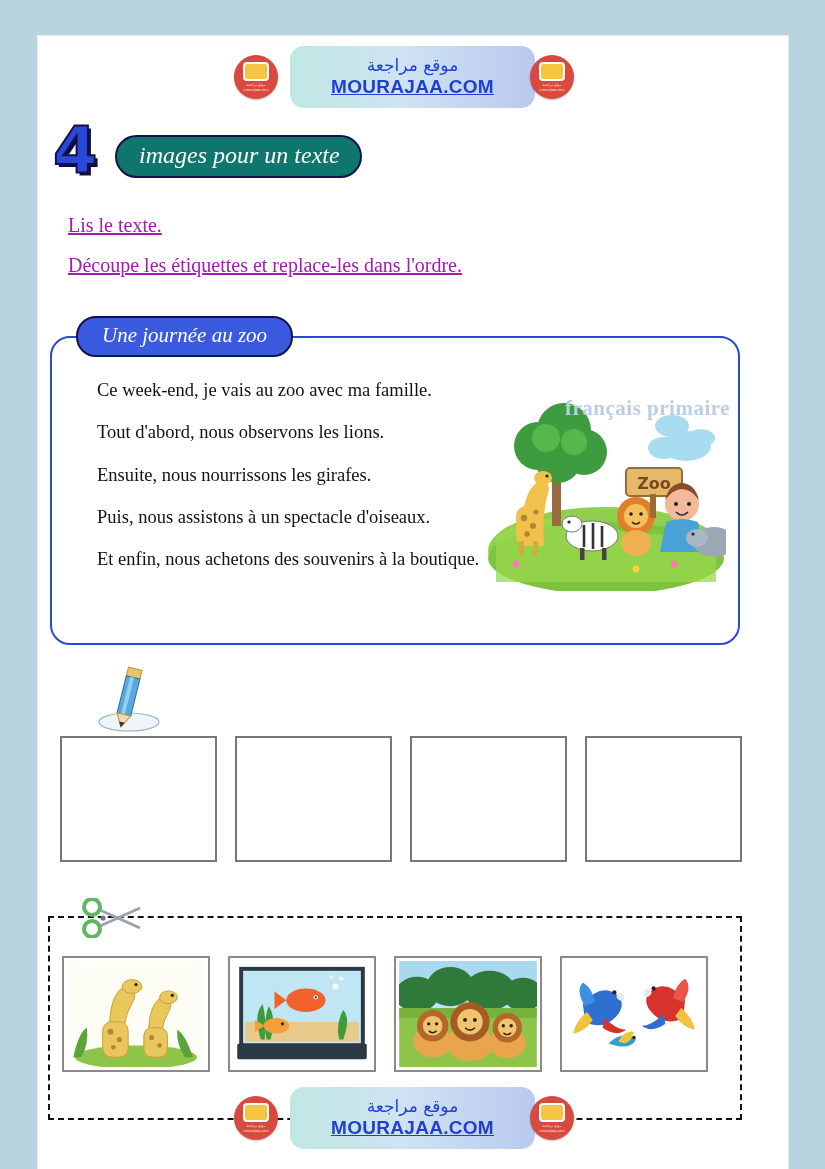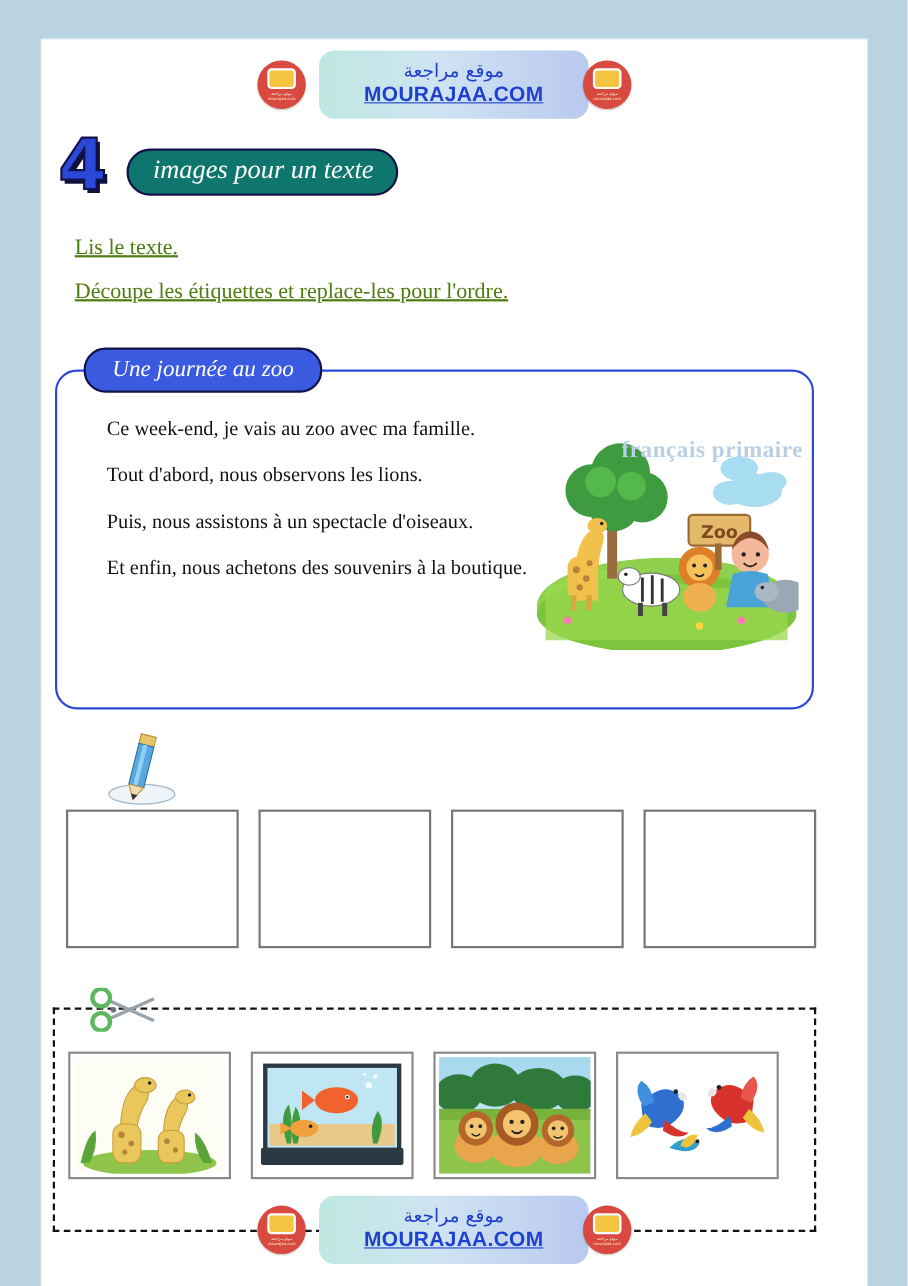--- a/index.html
+++ b/index.html
@@ -125,21 +125,21 @@
 
   
   .instructions {
     position: absolute;
     left: 30px;
     top: 178px;
     width: 660px;
   }
   .instruction {
     font-size: 20px;
-    color: #4d7c0f;
+    color: #a21caf;
     text-decoration: underline;
     margin-bottom: 17px;
     display: block;
   }
 
   
   .text-card {
     position: absolute;
     left: 12px;
     top: 300px;
@@ -276,31 +276,32 @@
 mourajaa.com</div>
   </div>
 
   <div class="title-row">
     <div class="big-four">4</div>
     <div class="title-pill">images pour un texte</div>
   </div>
 
   <div class="instructions">
     <span class="instruction">Lis le texte.</span>
-    <span class="instruction">Découpe les étiquettes et replace-les pour l'ordre.</span>
+    <span class="instruction">Découpe les étiquettes et replace-les dans l'ordre.</span>
   </div>
 
   <div class="text-card">
     <div class="card-label">Une journée au zoo</div>
 
     <div class="watermark">français primaire</div>
 
     <div class="story">
       <p>Ce week-end, je vais au zoo avec ma famille.</p>
       <p>Tout d'abord, nous observons les lions.</p>
+      <p>Ensuite, nous nourrissons les girafes.</p>
       <p>Puis, nous assistons à un spectacle d'oiseaux.</p>
       <p>Et enfin, nous achetons des souvenirs à la boutique.</p>
     </div>
 
     <svg class="zoo-art" viewBox="0 0 240 205">
 
       <g fill="#a8dcf0">
         <ellipse cx="186" cy="40" rx="17" ry="11"></ellipse>
         <ellipse cx="200" cy="60" rx="25" ry="15"></ellipse>
         <ellipse cx="178" cy="62" rx="16" ry="11"></ellipse>

